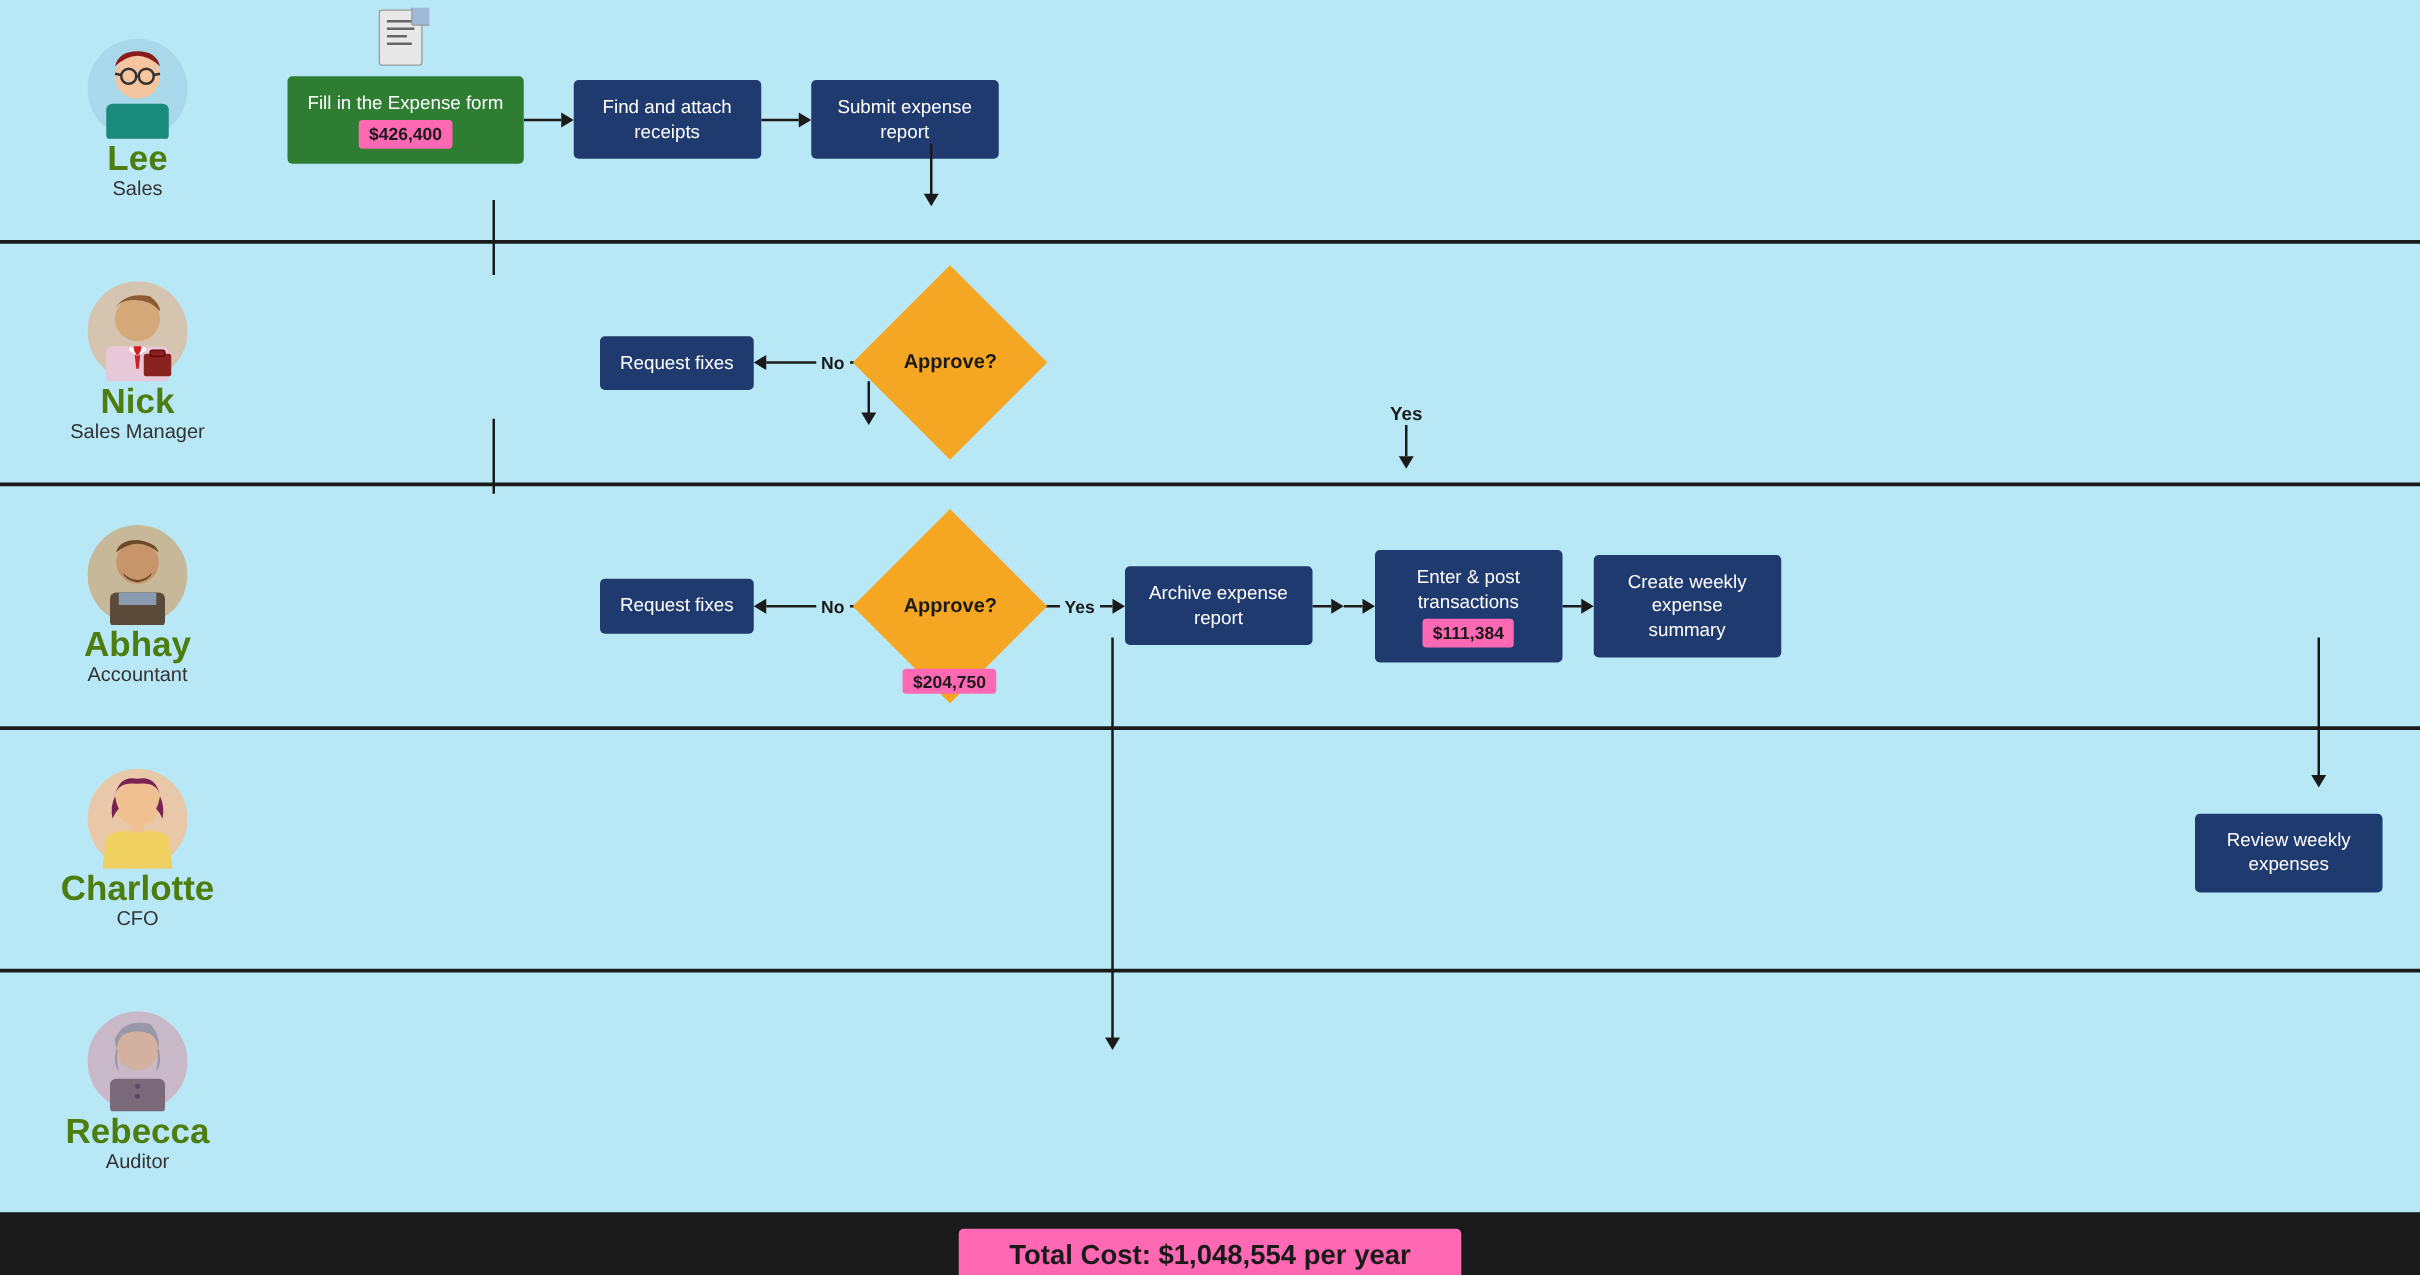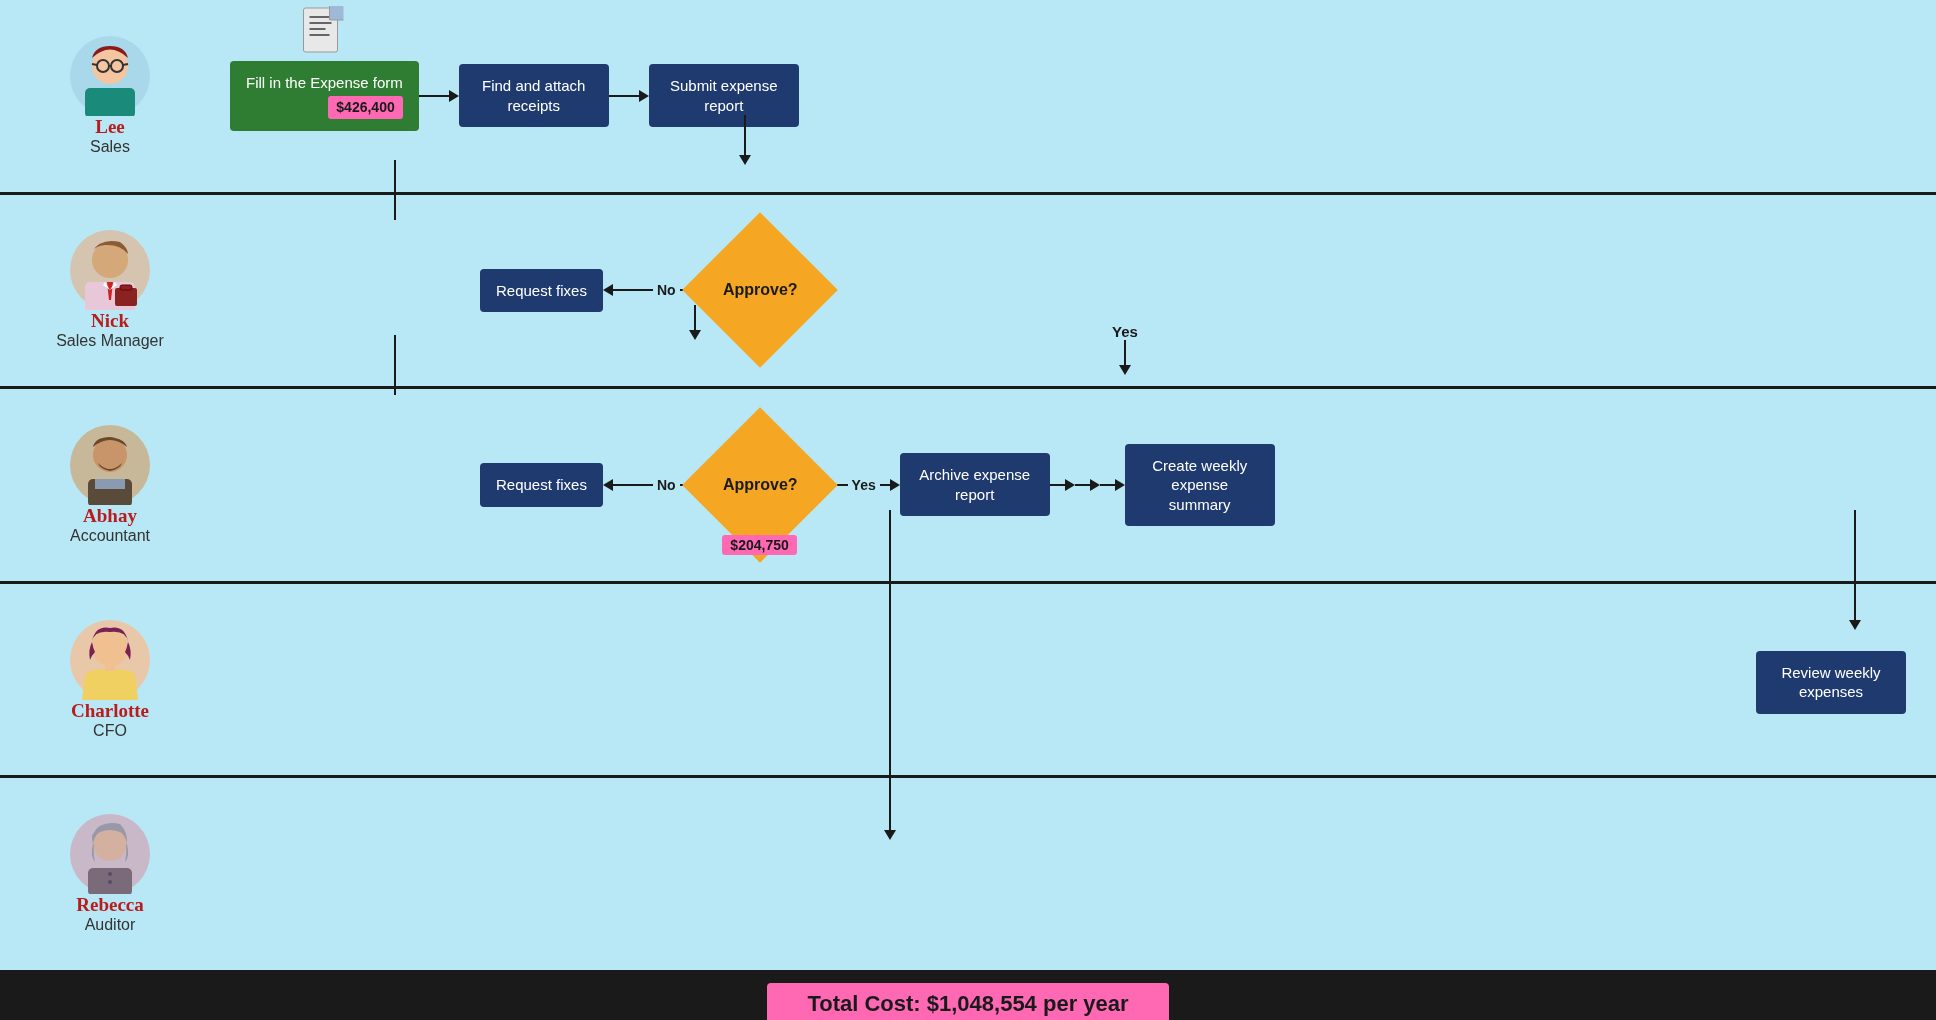--- a/index.html
+++ b/index.html
@@ -36,24 +36,23 @@
       display: flex;
       flex-direction: column;
       align-items: center;
       justify-content: center;
       width: 220px;
       min-width: 220px;
       padding: 10px;
     }
 
     .actor-name {
-      font-size: 19px;
+      font-size: 28px;
       font-weight: bold;
-      color: #b91c1c;
-      font-family: Liberation Serif, serif;
+      color: #4d7c0f;
     }
 
     .actor-role {
       font-size: 16px;
       color: #333;
     }
 
     .flow-section {
       flex: 1;
       display: flex;
@@ -85,21 +84,21 @@
       border-radius: 4px;
       padding: 12px 16px;
       text-align: center;
       font-size: 15px;
       font-weight: 500;
       min-width: 130px;
       line-height: 1.3;
       position: relative;
       display: flex;
       flex-direction: column;
-      align-items: flex-end;
+      align-items: center;
     }
 
     .pink-badge {
       background: #ff69b4;
       color: #1a1a1a;
       font-weight: bold;
       font-size: 14px;
       padding: 2px 8px;
       border-radius: 3px;
       margin-top: 4px;
@@ -391,20 +390,24 @@
           <div class="arrow-line" style="width:15px;"></div>
           <div class="arrow-head"></div>
         </div>
 
 
         <div class="arrow">
           <div class="arrow-line" style="width:15px;"></div>
           <div class="arrow-head"></div>
         </div>
 
+        <div class="blue-box">
+          <span>Enter &amp; post transactions</span>
+          <div class="pink-badge">$111,384</div>
+        </div>
 
         <div class="arrow">
           <div class="arrow-line" style="width:15px;"></div>
           <div class="arrow-head"></div>
         </div>
 
         <div class="blue-box">
           <span>Create weekly expense summary</span>
         </div>
       </div>

